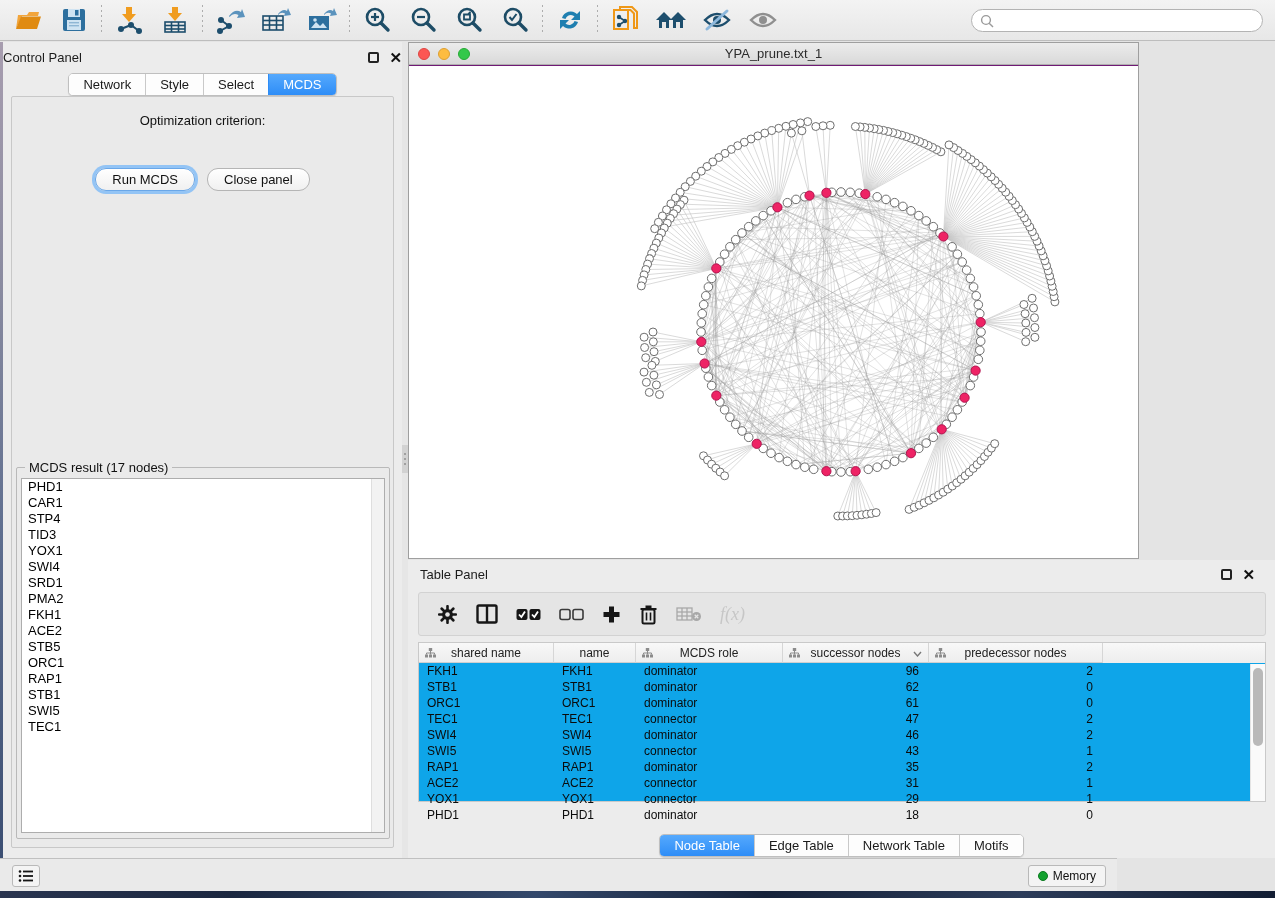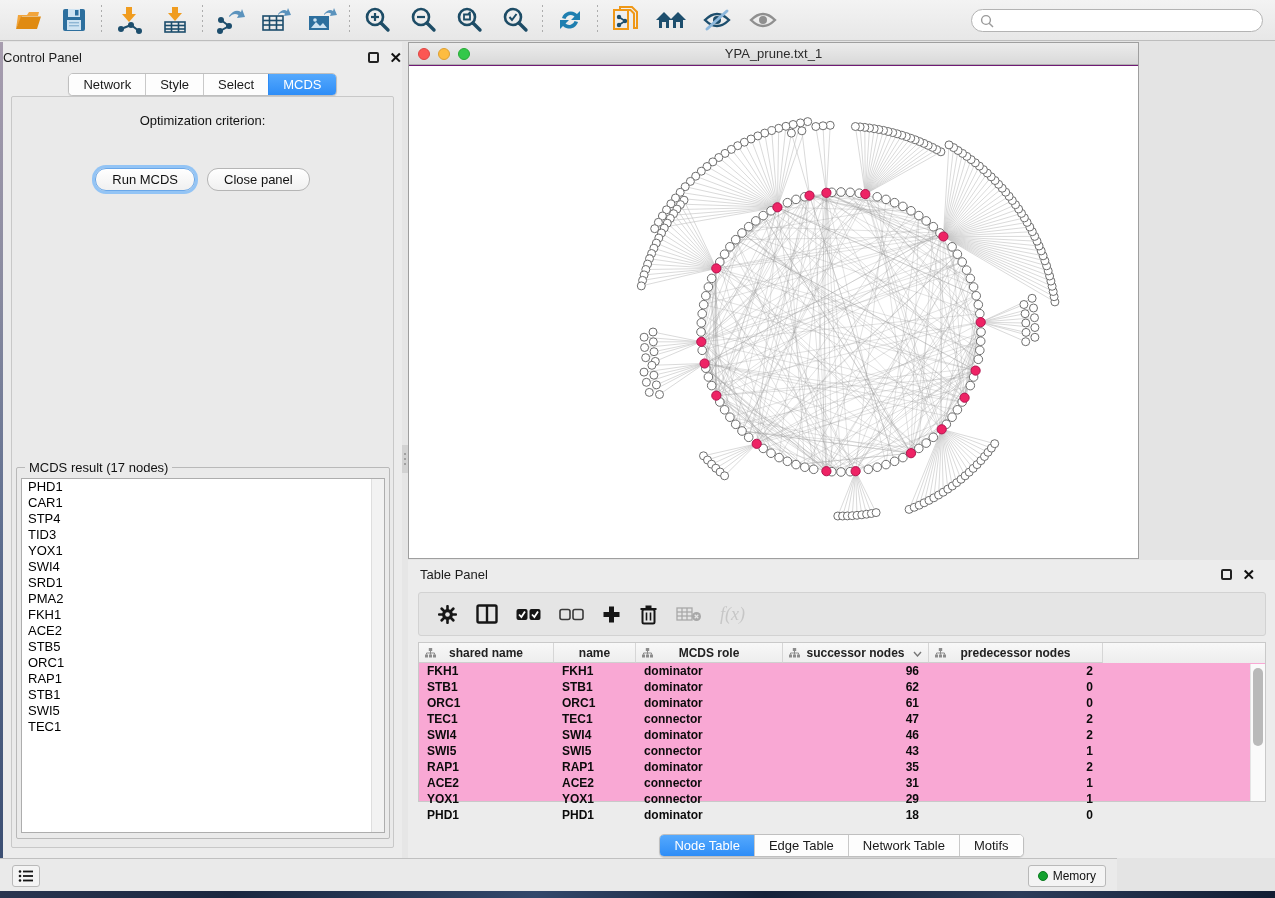--- a/index.html
+++ b/index.html
@@ -82,21 +82,21 @@
   .nw-canvas { position:absolute; left:0; top:23px; right:0; bottom:0; background:#fff; overflow:hidden; }
 
   
   #table-panel { position:absolute; left:408px; top:560px; width:867px; height:298px; background:#ececec; }
   .tp-header { position:absolute; left:0; top:0; right:8px; height:28px; display:flex; align-items:center; padding:0 12px; }
   .tp-toolbar { position:absolute; left:10px; top:32px; right:9px; height:44px; background:#e5e5e5;
     border:1px solid #d2d2d2; border-radius:3px; display:flex; align-items:center; gap:18px; padding:0 18px; }
   .tbicon { display:flex; align-items:flex-start; justify-content:center; }
   .tbicon.disabled { opacity:.5; }
   .fx-label { font-family:"Liberation Serif", serif; font-style:italic; font-size:18px; color:#a9a9a9; }
-  .tp-table { position:absolute; left:10px; top:82px; right:9px; height:160px; background:#f9a8d4; border:1px solid #c9c9c9;font-weight:bold; }
+  .tp-table { position:absolute; left:10px; top:82px; right:9px; height:160px; background:#0ea5e9; border:1px solid #c9c9c9; }
   .thead { display:flex; height:20px; background:linear-gradient(#f8f8f8,#ededed); }
   .th { position:relative; height:20px; border-right:1px solid #d6d6d6; border-bottom:1px solid #cfcfcf;
     display:flex; align-items:center; justify-content:center; font-size:12px; color:#222; }
   .th .treeicon { position:absolute; left:6px; top:5px; }
   .th .sort { position:absolute; right:6px; top:8px; }
   .c0 { width:135px; } .c1 { width:82px; } .c2 { width:147px; } .c3 { width:146px; } .c4 { width:174px; }
   .trow { display:flex; height:16px; }
   .tcell { font-size:12px; line-height:16px; color:#0b0b0b; padding-left:8px; white-space:nowrap; overflow:hidden; }
   .tcell.c3, .tcell.c4 { text-align:right; padding-right:10px; padding-left:0; }
   .tp-scroll { position:absolute; right:0; top:21px; bottom:0; width:15px; background:#fafafa; border-left:1px solid #e4e4e4; }

